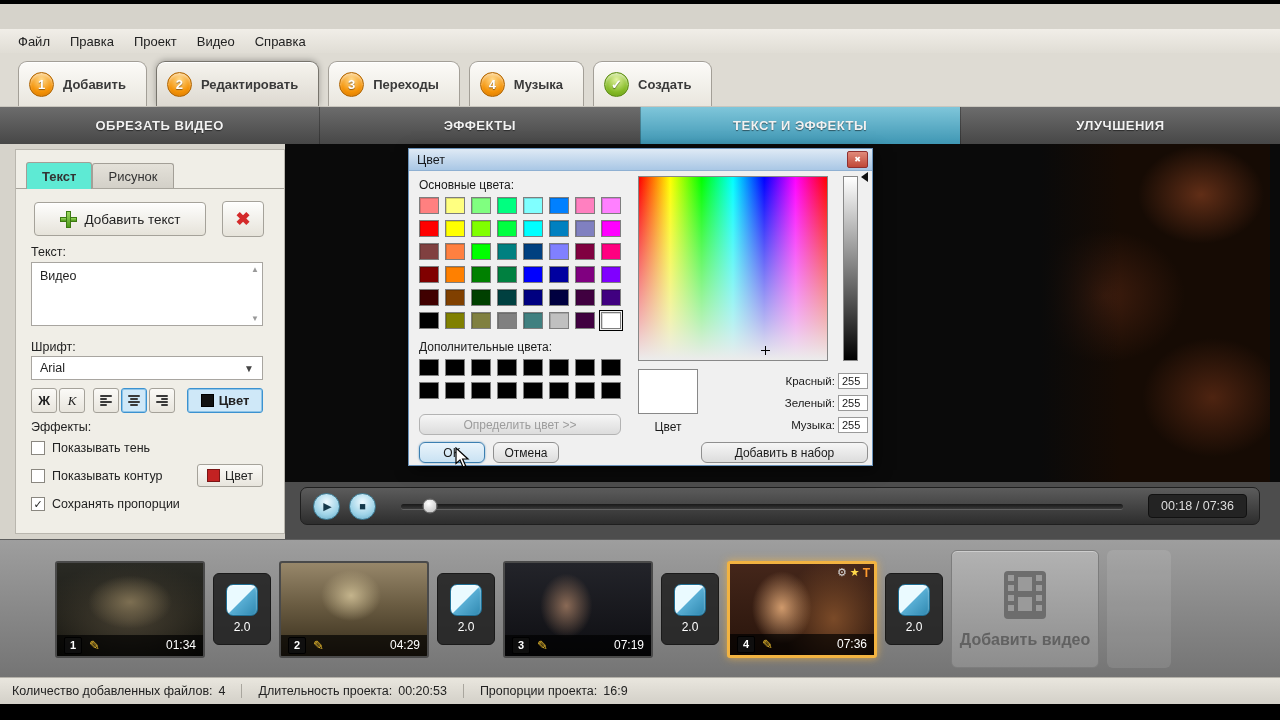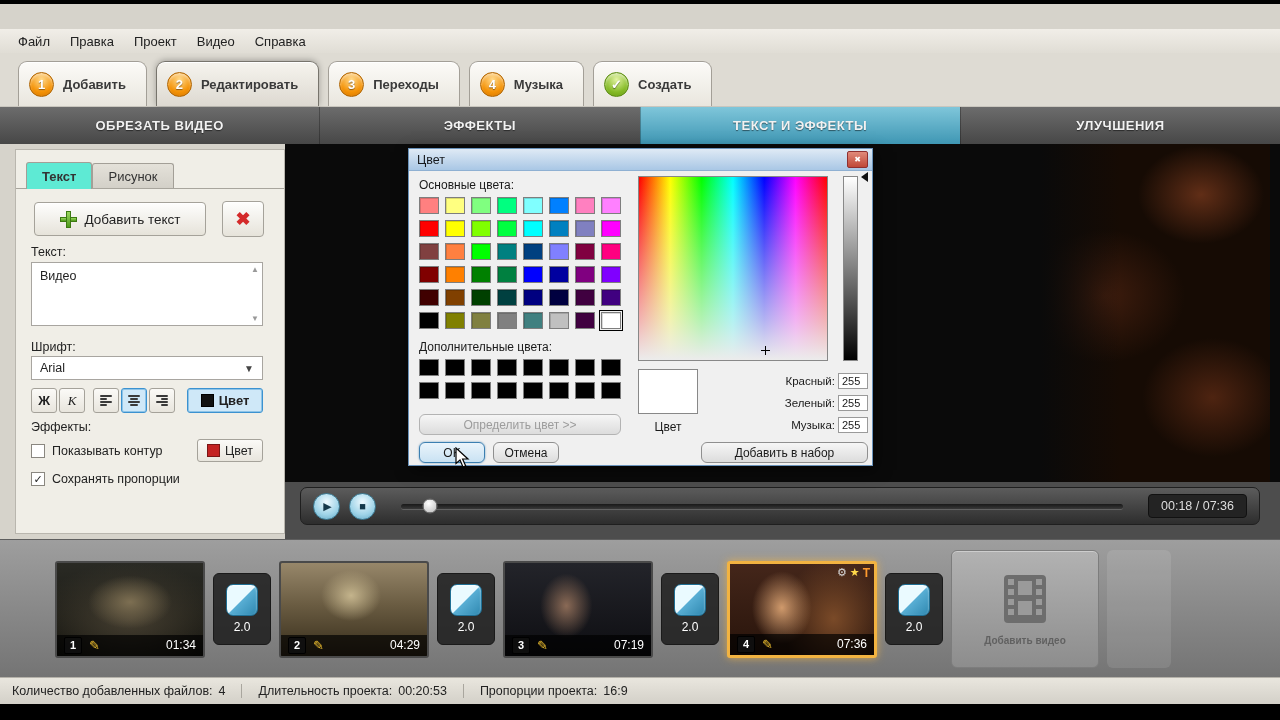--- a/index.html
+++ b/index.html
@@ -162,21 +162,21 @@
   .cliptime{margin-left:auto;color:#fff;font-size:12px;}
   .transition{width:56px;height:70px;border-radius:6px;background:rgba(28,28,28,.85);border:1px solid #1a1a1a;
       display:flex;flex-direction:column;align-items:center;justify-content:center;gap:4px;flex:0 0 auto;}
   .tricon{width:32px;height:32px;border-radius:7px;border:1px solid #1f6f94;box-sizing:border-box;
       background:linear-gradient(135deg,#eafaff 0%,#eafaff 49%,#58aed4 51%,#2f88b0 100%);
       box-shadow:inset 0 1px 2px rgba(255,255,255,.7);}
   .trtime{color:#fff;font-size:12px;}
   .add-video{width:148px;height:118px;border-radius:6px;border:1px solid #7d7d7d;box-sizing:border-box;
       background:linear-gradient(#b2b2b2,#8d8d8d);box-shadow:inset 0 1px 0 rgba(255,255,255,.35);
       display:flex;flex-direction:column;align-items:center;justify-content:center;gap:6px;flex:0 0 auto;}
-  .add-label{color:#616161;font-weight:bold;font-size:10px;}
+  .add-label{color:#616161;font-weight:bold;font-size:16px;}
   .empty-slot{width:64px;height:118px;border-radius:6px;background:rgba(255,255,255,.10);flex:0 0 auto;}
 
   
   .statusbar{position:absolute;left:0;top:673px;width:100%;height:27px;
       background:linear-gradient(#e9e6de,#d3d0c8);border-top:1px solid #b5b2aa;box-sizing:border-box;
       display:flex;align-items:center;padding-left:12px;font-size:12.5px;color:#222;}
   .status-item{display:flex;align-items:center;gap:6px;white-space:nowrap;}
   .status-item + .status-item{border-left:1px solid #a9a69e;margin-left:16px;padding-left:16px;justify-content:center;}
 
   
@@ -328,20 +328,24 @@
               <b></b>
             </span>
         </button>
         <button class="fmt color-btn active">
           <span class="black-swatch"></span>
           <span>Цвет</span>
         </button>
 
         <div class="lbl lbl-effects">Эффекты:</div>
         <div class="chk-rows">
+            <div class="chk-row">
+              <span class="chk"></span>
+              <span class="chk-label">Показывать тень</span>
+            </div>
             <div class="chk-row">
               <span class="chk"></span>
               <span class="chk-label">Показывать контур</span>
               <button class="mini-color-btn">
                 <span class="red-swatch"></span>
                 <span>Цвет</span>
               </button>
             </div>
             <div class="chk-row">
               <span class="chk checked">✓</span>

